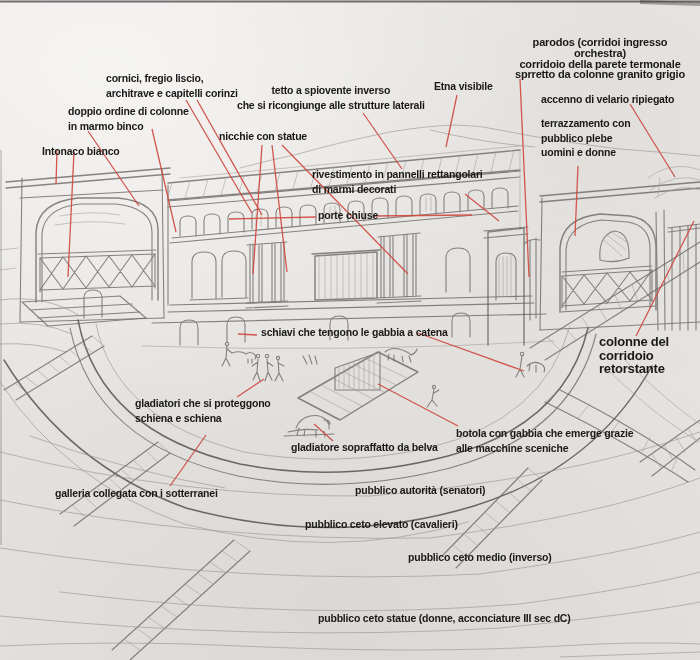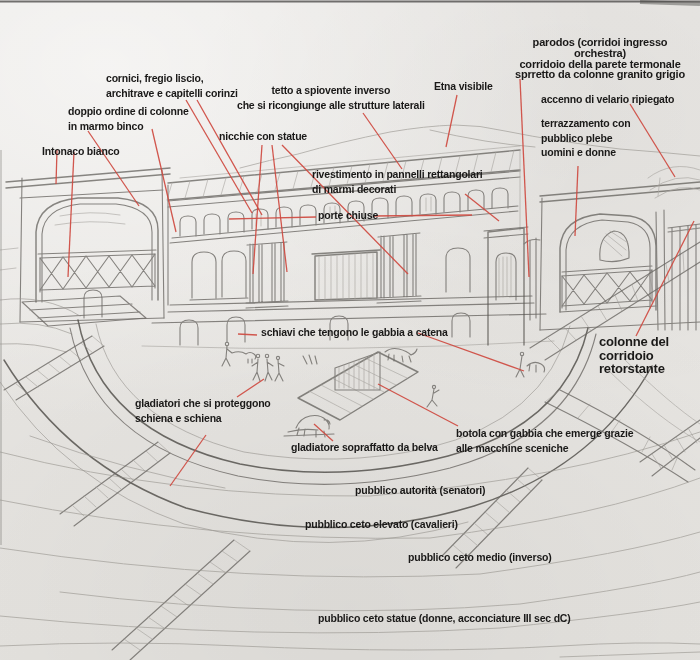--- a/index.html
+++ b/index.html
@@ -220,18 +220,19 @@
 di marmi decorati</div>
 <div class="label" style="left:318px;top:208px;">porte chiuse</div>
 <div class="label" style="left:261px;top:325px;">schiavi che tengono le gabbia a catena</div>
 <div class="label compact" style="left:599px;top:335px;">colonne del
 corridoio retorstante</div>
 <div class="label" style="left:135px;top:396px;">gladiatori che si proteggono
 schiena e schiena</div>
 <div class="label" style="left:456px;top:426px;">botola con gabbia che emerge grazie
 alle macchine sceniche</div>
 <div class="label" style="left:291px;top:440px;">gladiatore sopraffatto da belva</div>
+<div class="label" style="left:55px;top:486px;">galleria collegata con i sotterranei</div>
 <div class="label" style="left:355px;top:483px;">pubblico autorità (senatori)</div>
 <div class="label" style="left:305px;top:517px;">pubblico ceto elevato (cavalieri)</div>
 <div class="label" style="left:408px;top:550px;">pubblico ceto medio (inverso)</div>
 <div class="label" style="left:318px;top:611px;">pubblico ceto statue (donne, acconciature III sec dC)</div>
 
 </div>
 
 </body></html>

